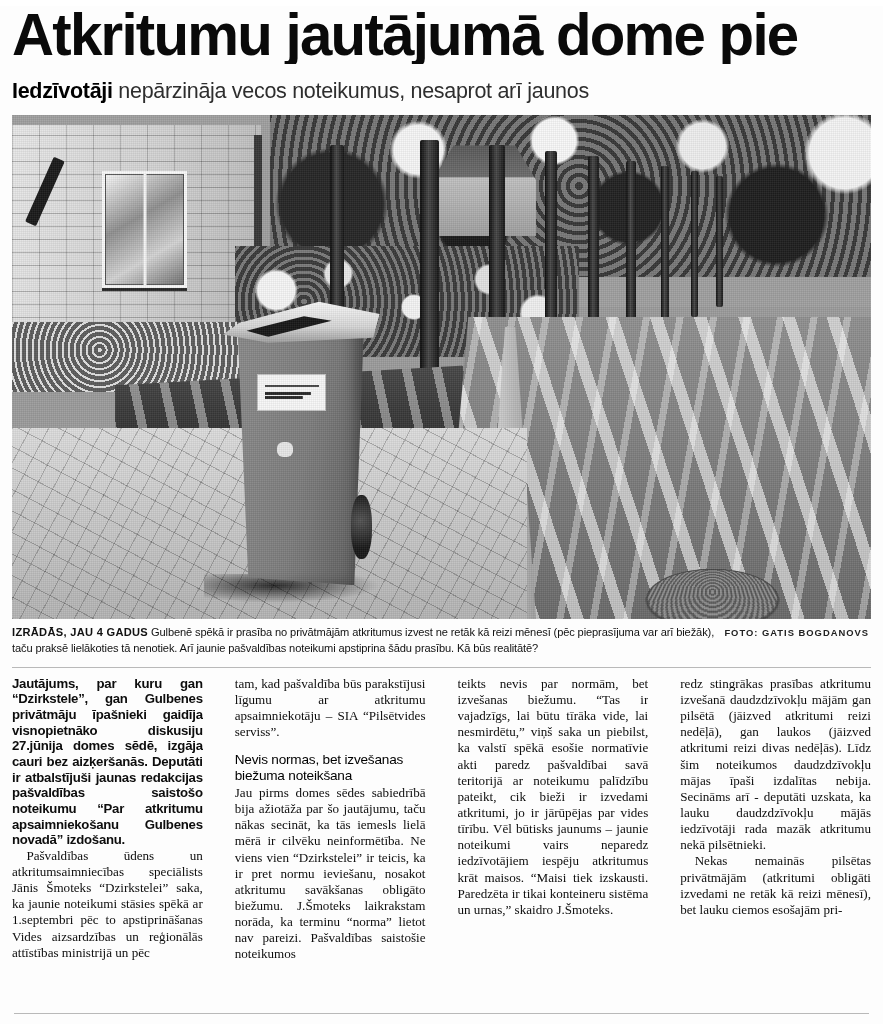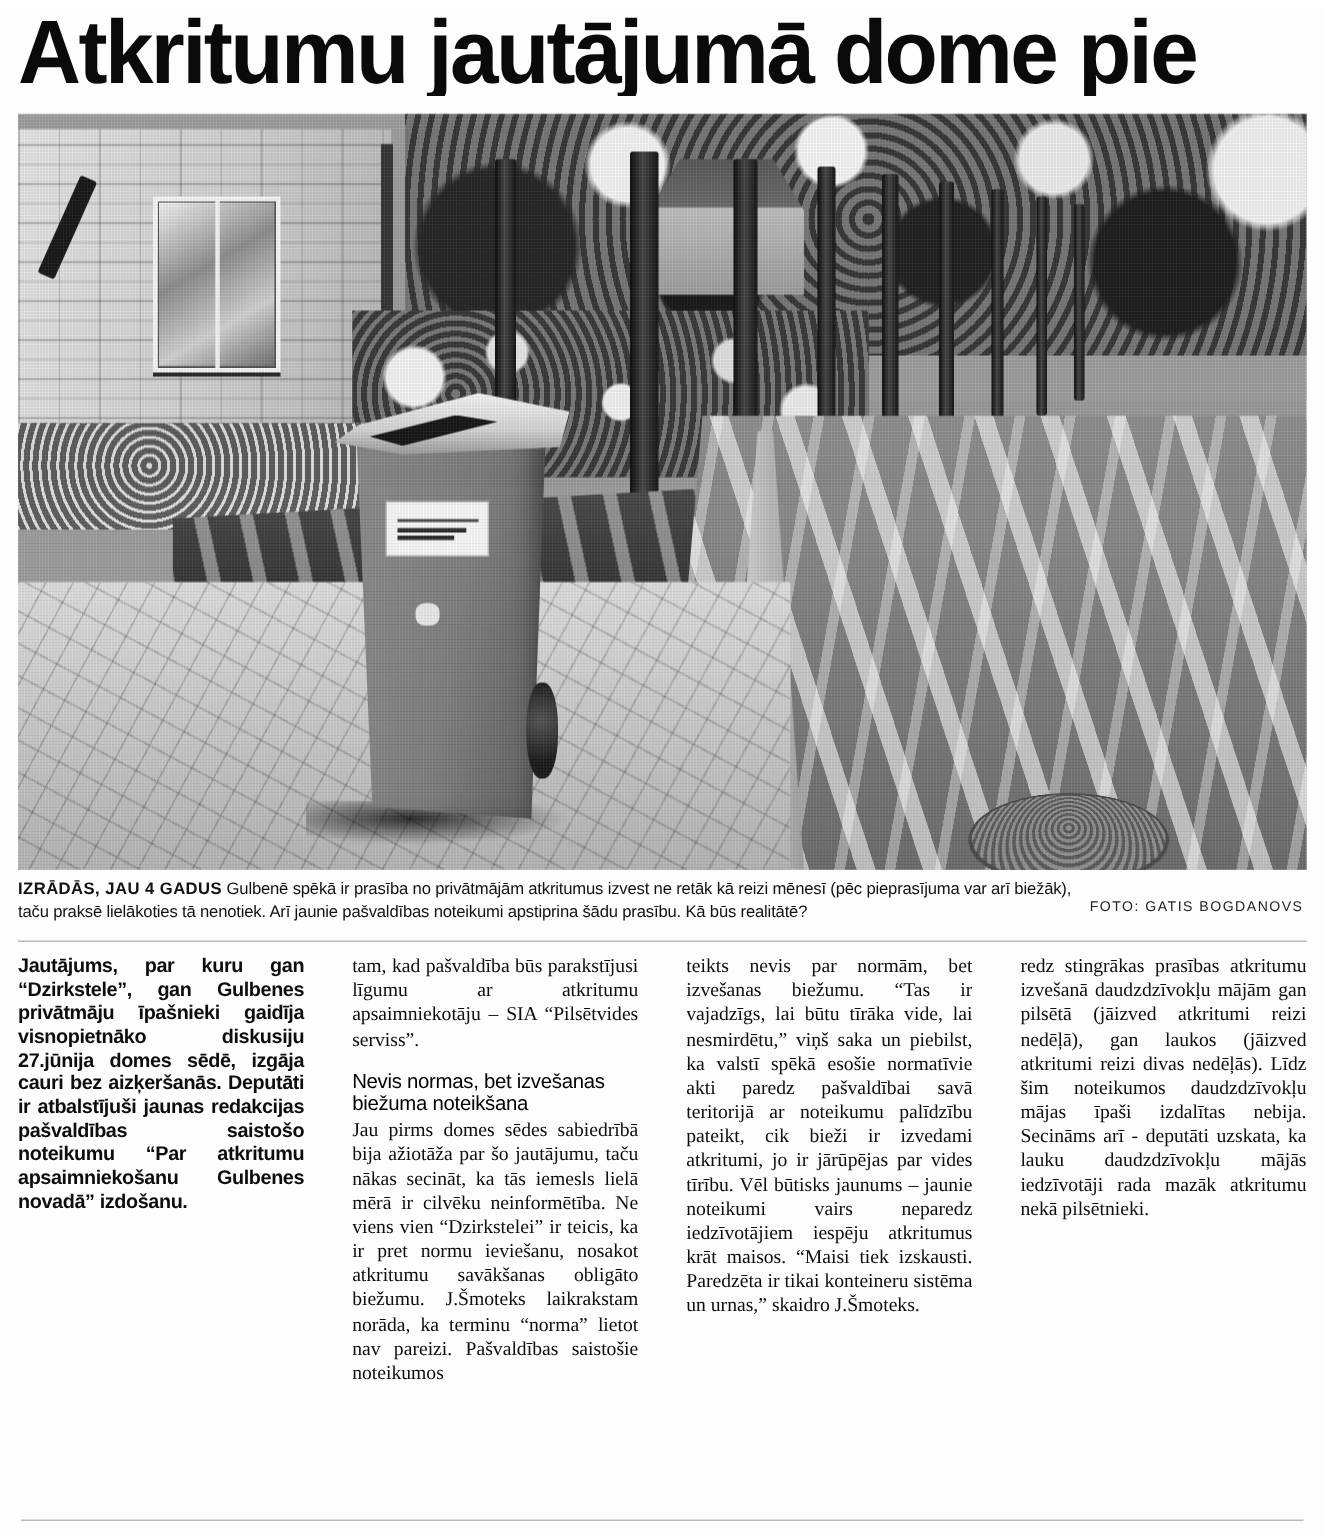--- a/index.html
+++ b/index.html
@@ -262,24 +262,24 @@
   }
   .caption .cap-lead {
     font-variant: small-caps;
     font-weight: 600;
     letter-spacing: .3px;
   }
   .photo-credit {
     font-family: "Liberation Sans", sans-serif;
     font-size: 9.4px;
     letter-spacing: 1.0px;
-    font-weight: 400;
+    font-weight: 700;
     color: #222;
     float: right;
-    margin-top: 11px;
+    margin-top: 1px;
   }
 
   .rule-top {
     border: 0;
     border-top: 1px solid #b9b9b9;
     margin: 10px 0 8px 0;
   }
   .rule-bottom {
     border: 0;
     border-top: 1px solid #b9b9b9;
@@ -330,20 +330,23 @@
     color: #000;
   }
 </style>
 </head>
 <body>
 
 <div class="page">
 
   <h1 class="headline">Atkritumu jautājumā dome pie</h1>
 
+  <div class="subhead">
+    <span class="lead-word">Iedzīvotāji</span><span> nepārzināja vecos noteikumus, nesaprot arī jaunos</span>
+  </div>
 
   <div class="photo-wrap">
     <div class="photo">
       <div class="ph-sky"></div>
       <div class="ph-canopy"></div>
       <div class="ph-house"></div>
       <div class="ph-window"></div>
       <div class="ph-pipe"></div>
       <div class="ph-downpipe"></div>
       <div class="ph-farhouse"></div>
@@ -385,33 +388,35 @@
   <div class="caption">
     <span class="photo-credit">FOTO: GATIS BOGDANOVS</span><span class="cap-lead">IZRĀDĀS, JAU 4 GADUS</span><span> Gulbenē spēkā ir prasība no privātmājām atkritumus izvest ne retāk kā reizi mēnesī (pēc pieprasījuma var arī biežāk), taču praksē lielākoties tā nenotiek. Arī jaunie pašvaldības noteikumi apstiprina šādu prasību. Kā būs realitātē?</span>
   </div>
 
   <hr class="rule-top">
 
   <div class="columns">
 
     <div class="col">
       <p class="lead">Jautājums, par kuru gan “Dzirkstele”, gan Gulbenes privātmāju īpašnieki gaidīja visnopietnāko diskusiju 27.jūnija domes sēdē, izgāja cauri bez aizķeršanās. Deputāti ir atbalstījuši jaunas redakcijas pašvaldības saistošo noteikumu “Par atkritumu apsaimniekošanu Gulbenes novadā” izdošanu.</p>
+      <p>Pašvaldības ūdens un atkritumsaimniecības speciālists Jānis Šmoteks “Dzirkstelei” saka, ka jaunie noteikumi stāsies spēkā ar 1.septembri pēc to apstiprināšanas Vides aizsardzības un reģionālās attīstības ministrijā un pēc</p>
     </div>
 
     <div class="col">
       <p class="noindent">tam, kad pašvaldība būs parakstījusi līgumu ar atkritumu apsaimniekotāju – SIA “Pilsētvides serviss”.</p>
       <h3>Nevis normas, bet izvešanas biežuma noteikšana</h3>
       <p class="noindent">Jau pirms domes sēdes sabiedrībā bija ažiotāža par šo jautājumu, taču nākas secināt, ka tās iemesls lielā mērā ir cilvēku neinformētība. Ne viens vien “Dzirkstelei” ir teicis, ka ir pret normu ieviešanu, nosakot atkritumu savākšanas obligāto biežumu. J.Šmoteks laikrakstam norāda, ka terminu “norma” lietot nav pareizi. Pašvaldības saistošie noteikumos</p>
     </div>
 
     <div class="col">
       <p class="noindent">teikts nevis par normām, bet izvešanas biežumu. “Tas ir vajadzīgs, lai būtu tīrāka vide, lai nesmirdētu,” viņš saka un piebilst, ka valstī spēkā esošie normatīvie akti paredz pašvaldībai savā teritorijā ar noteikumu palīdzību pateikt, cik bieži ir izvedami atkritumi, jo ir jārūpējas par vides tīrību. Vēl būtisks jaunums – jaunie noteikumi vairs neparedz iedzīvotājiem iespēju atkritumus krāt maisos. “Maisi tiek izskausti. Paredzēta ir tikai konteineru sistēma un urnas,” skaidro J.Šmoteks.</p>
     </div>
 
     <div class="col">
       <p class="noindent">redz stingrākas prasības atkritumu izvešanā daudzdzīvokļu mājām gan pilsētā (jāizved atkritumi reizi nedēļā), gan laukos (jāizved atkritumi reizi divas nedēļās). Līdz šim noteikumos daudzdzīvokļu mājas īpaši izdalītas nebija. Secināms arī - deputāti uzskata, ka lauku daudzdzīvokļu mājās iedzīvotāji rada mazāk atkritumu nekā pilsētnieki.</p>
+      <p>Nekas nemainās pilsētas privātmājām (atkritumi obligāti izvedami ne retāk kā reizi mēnesī), bet lauku ciemos esošajām pri-</p>
     </div>
 
   </div>
 
   <hr class="rule-bottom">
 
 </div>
 
 </body></html>

